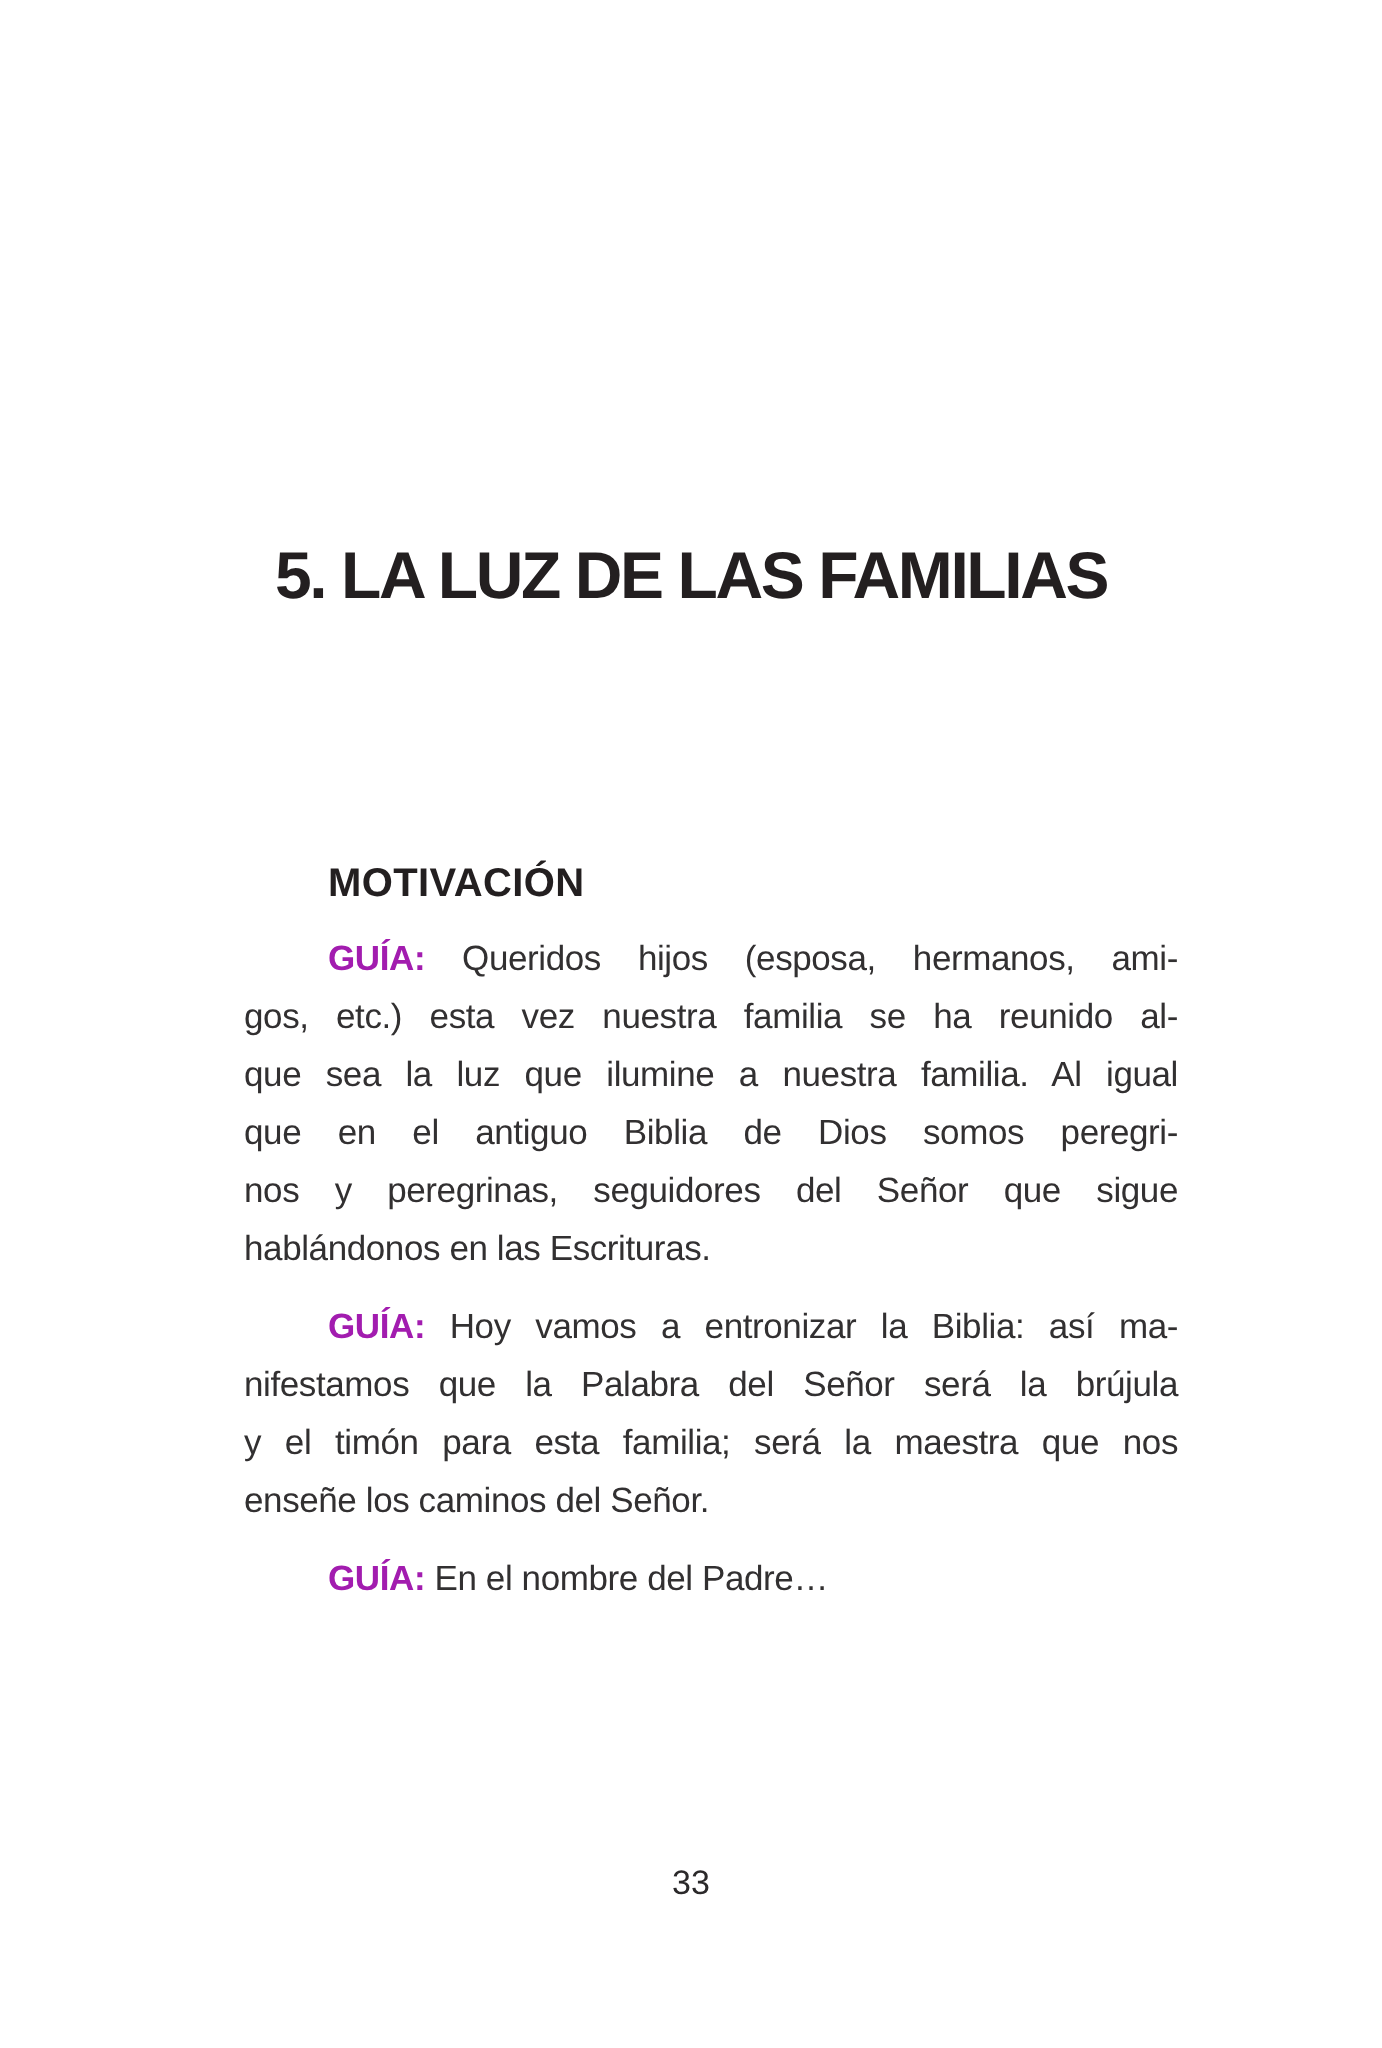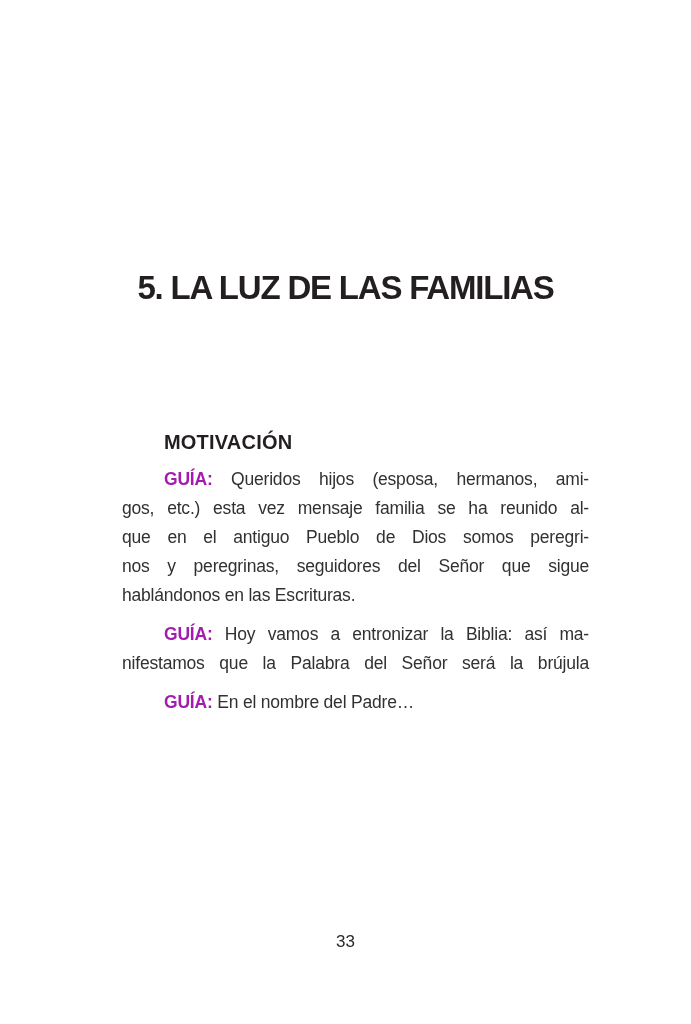--- a/index.html
+++ b/index.html
@@ -82,28 +82,31 @@
 <body>
 
 <div class="page">
   <div class="book-title">5. LA LUZ DE LAS FAMILIAS</div>
 
   <div class="content">
     <h2 class="section-heading">MOTIVACIÓN</h2>
     <div>
         <div class="para">
           <div class="line first"><b>GUÍA:</b> Queridos hijos (esposa, hermanos, ami-</div>
-          <div class="line">gos, etc.) esta vez mensaje familia se ha reunido al-</div>
-          <div class="line">que en el antiguo Pueblo de Dios somos peregri-</div>
+          <div class="line">gos, etc.) esta vez nuestra familia se ha reunido al-</div>
+          <div class="line">que sea la luz que ilumine a nuestra familia. Al igual</div>
+          <div class="line">que en el antiguo Biblia de Dios somos peregri-</div>
           <div class="line">nos y peregrinas, seguidores del Señor que sigue</div>
           <div class="line last">hablándonos en las Escrituras.</div>
         </div>
         <div class="para">
           <div class="line first"><b>GUÍA:</b> Hoy vamos a entronizar la Biblia: así ma-</div>
           <div class="line">nifestamos que la Palabra del Señor será la brújula</div>
+          <div class="line">y el timón para esta familia; será la maestra que nos</div>
+          <div class="line last">enseñe los caminos del Señor.</div>
         </div>
         <div class="para">
           <div class="line first last"><b>GUÍA:</b> En el nombre del Padre…</div>
         </div>
       </div>
   </div>
 
   <div class="page-number">33</div>
 </div>
 

